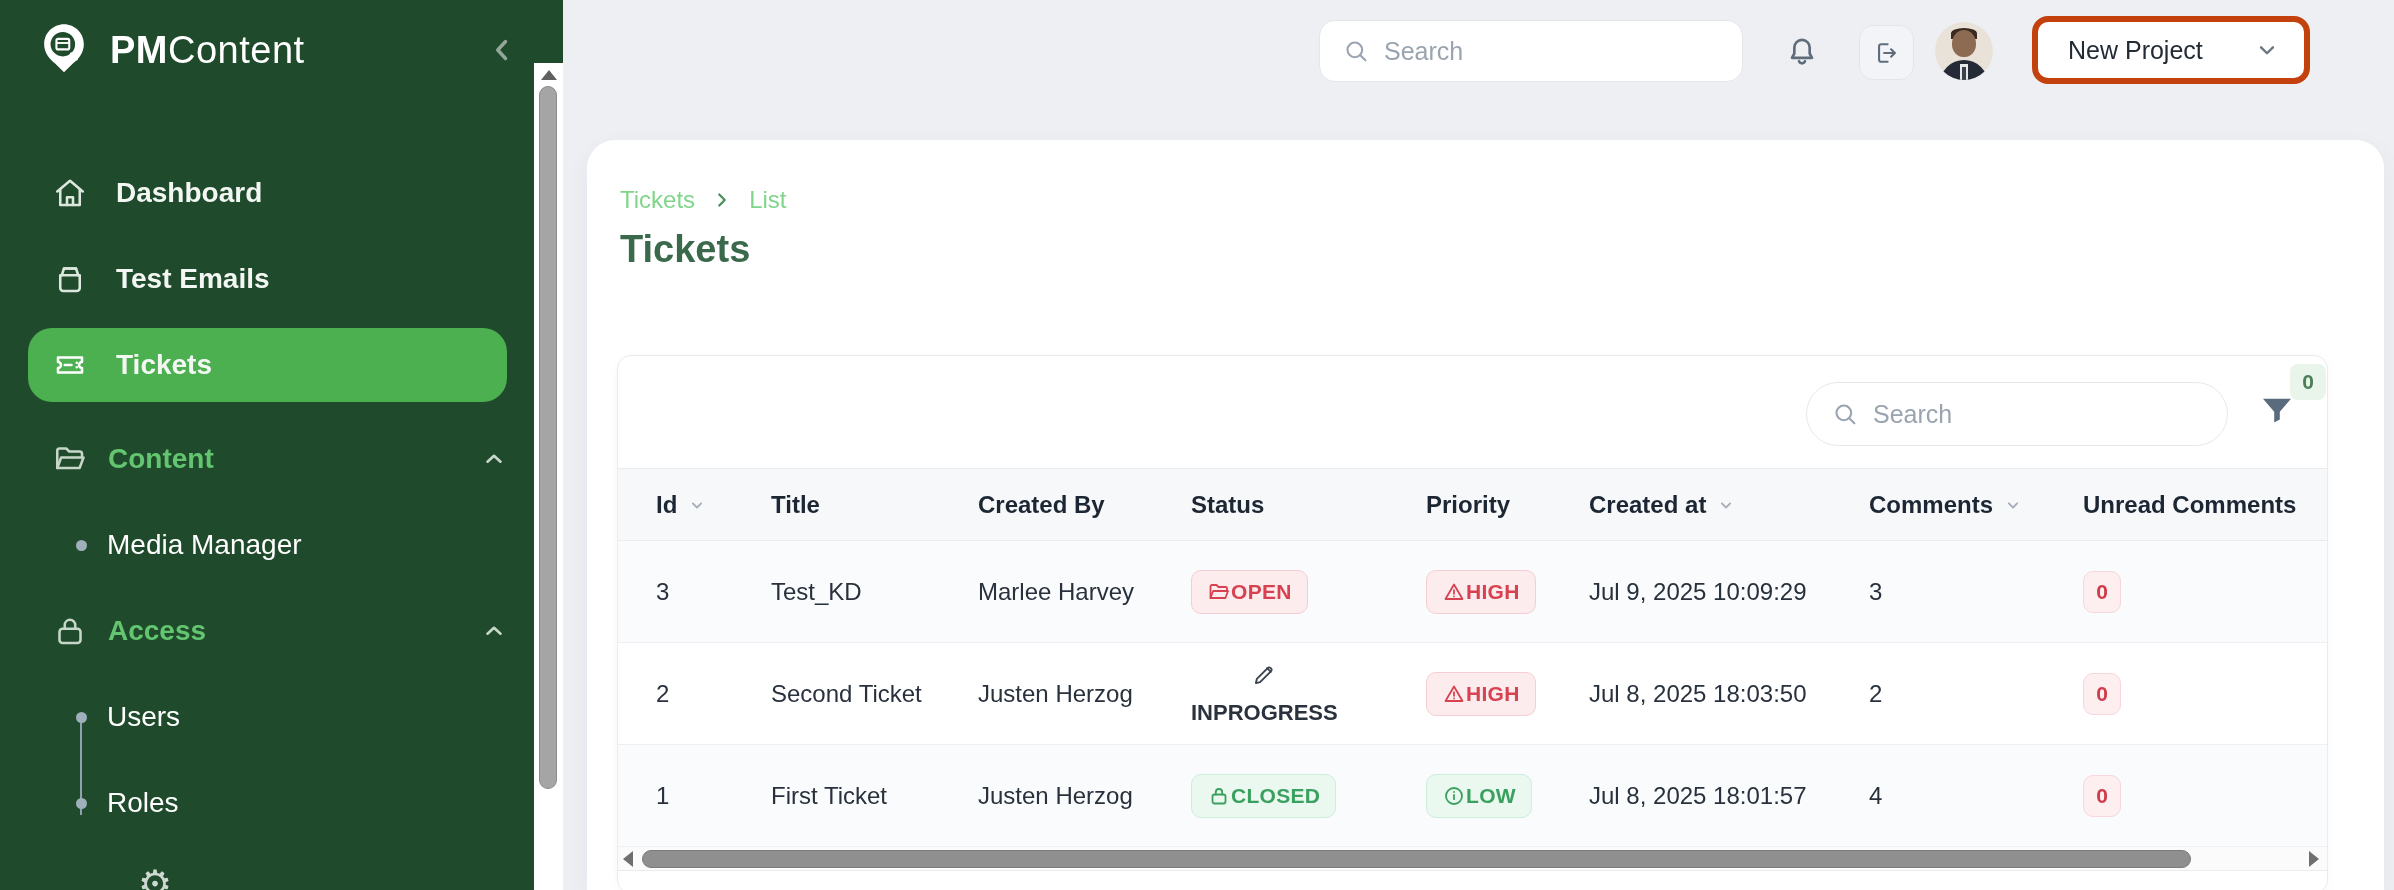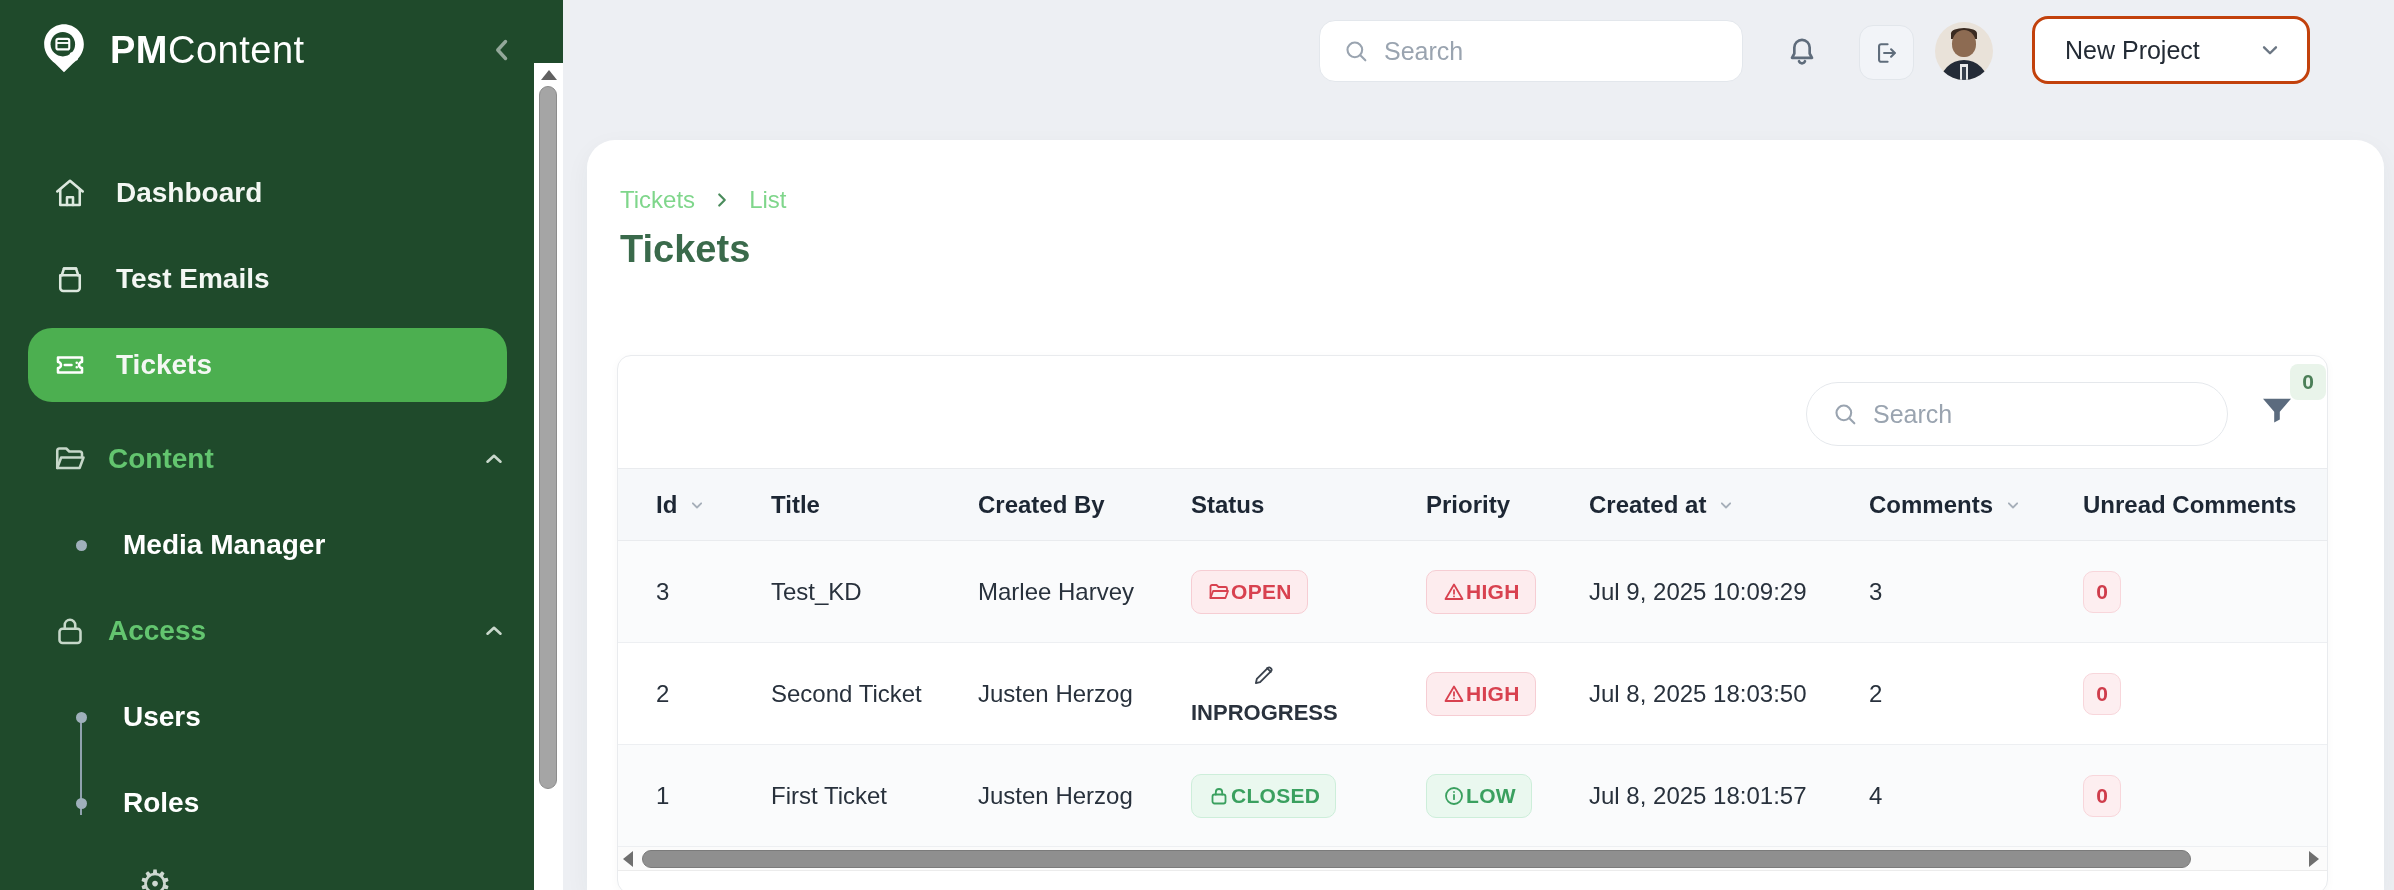--- a/index.html
+++ b/index.html
@@ -43,21 +43,21 @@
     margin:0 0 12px 0; padding:0 56px 0 52px; gap:20px;
     color:#63c56f; font-size:28px; font-weight:700; cursor:pointer;
   }
   .section-item.first { margin-top:20px; }
   .section-item svg.lead { width:36px; height:36px; color:#c6d7c9; flex:none; }
   .section-item .chev { margin-left:auto; color:#c9d8cc; display:flex; }
   .section-item .chev svg { width:26px; height:26px; }
 
   .subitem {
     display:flex; align-items:center; height:74px; margin-bottom:12px;
-    padding-left:76px; gap:36px; color:#ffffff; font-size:28px; font-weight:700;
+    padding-left:76px; gap:20px; color:#ffffff; font-size:28px; font-weight:400;
     cursor:pointer; position:relative;
   }
   .subitem .bullet { width:11px; height:11px; border-radius:50%; background:#9fb0bb; flex:none; }
   .sub-group { position:relative; }
   .sub-group::before {
     content:""; position:absolute; left:80px; top:37px; height:98px;
     width:2px; background:#90a2ae;
   }
   .gear-peek {
     position:absolute; bottom:-16px; left:138px; font-size:38px; color:#cdd8d0;
@@ -105,21 +105,21 @@
     position:absolute; left:1372px; top:22px; width:58px; height:58px;
     border-radius:50%; background:#e9e2d9; overflow:hidden; cursor:pointer;
   }
   .avatar .head { position:absolute; top:8px; left:17px; width:24px; height:27px; border-radius:50% 50% 46% 46%; background:#8d6b52; }
   .avatar .hair { position:absolute; top:6px; left:16px; width:26px; height:11px; border-radius:50% 50% 0 0; background:#3a2a20; }
   .avatar .body { position:absolute; bottom:-8px; left:5px; width:48px; height:28px; border-radius:24px 24px 0 0; background:#242b37; }
   .avatar .shirt { position:absolute; bottom:0; left:25px; width:8px; height:16px; background:#e9e9e9; }
   .avatar .tie { position:absolute; bottom:0; left:27px; width:4px; height:13px; background:#39414d; }
   .project-select {
     position:absolute; left:1469px; top:16px; width:278px; height:68px;
-    background:#ffffff; border:3px solid #c2410c; border-radius:16px;
+    background:#ffffff; border:6px solid #c2410c; border-radius:16px;
     display:flex; align-items:center; padding:0 24px 0 30px; cursor:pointer;
   }
   .project-select .label { font-size:25px; color:#232b35; font-weight:500; }
   .project-select .chev { margin-left:auto; color:#6b7683; display:flex; }
   .project-select .chev svg { width:26px; height:26px; }
 
   
   .content-card {
     position:absolute; top:140px; left:24px; right:10px; bottom:0;
     background:#ffffff; border-radius:28px 28px 0 0;

